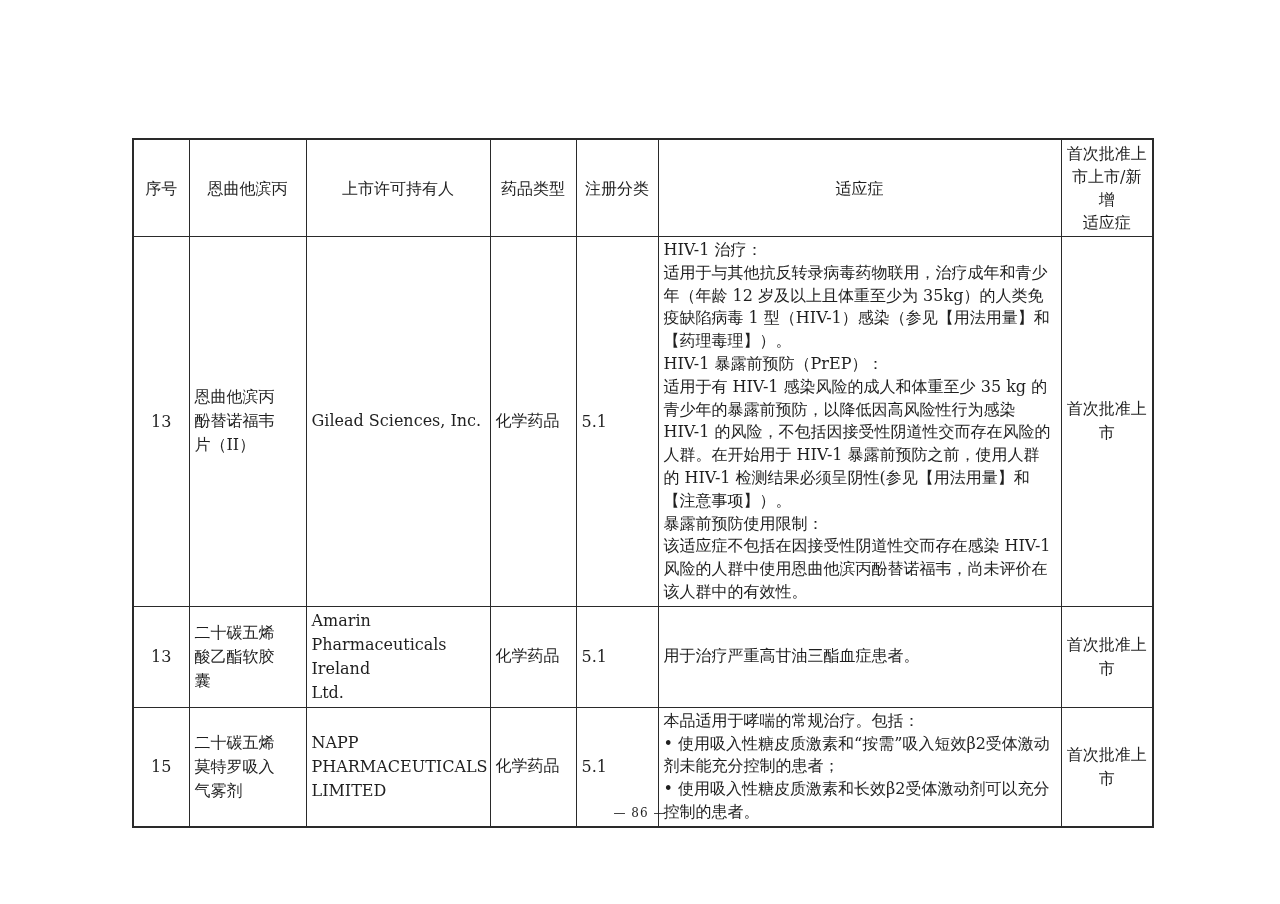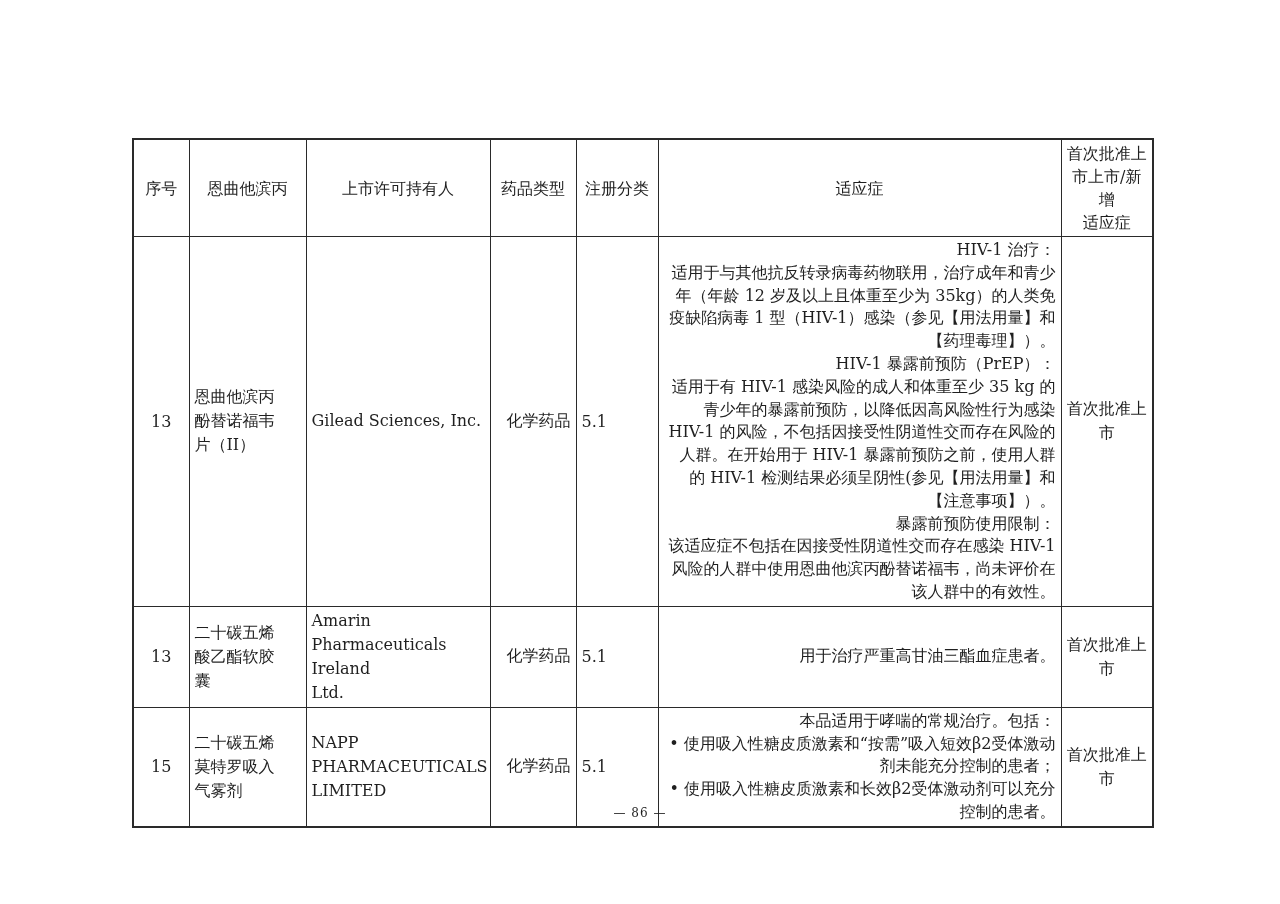--- a/index.html
+++ b/index.html
@@ -39,23 +39,23 @@
   .drug-table tr.row-13 { height: 365px; }
   .drug-table tr.row-14 { height: 80px; }
   .drug-table tr.row-15 { height: 116px; }
   .drug-table th {
     text-align: center;
     line-height: 23px;
   }
   .col-seq      { width: 56px;  text-align: center; margin-left: 16px; }
   .col-name     { width: 117px; text-align: left; line-height: 24px; }
   .col-holder   { width: 184px; text-align: left;   line-height: 24px; padding-left: 7px; margin-left: 48px; }
-  .col-type     { width: 86px;  text-align: right; }
+  .col-type     { width: 86px;  text-align: left; }
   .col-reg      { width: 82px;  }
-  .col-ind      { width: 403px; text-align: right;   line-height: 22.8px; padding: 3px 6px; }
+  .col-ind      { width: 403px; text-align: left;   line-height: 22.8px; padding: 3px 6px; }
   .col-approval { width: 92px;  text-align: center; line-height: 24px; }
   td.col-ind { vertical-align: middle; }
   .footer-pagenum {
     position: absolute;
     left: 0;
     right: 0;
     top: 806px;
     text-align: center;
     font-size: 12px;
     color: #1f1f1f;

